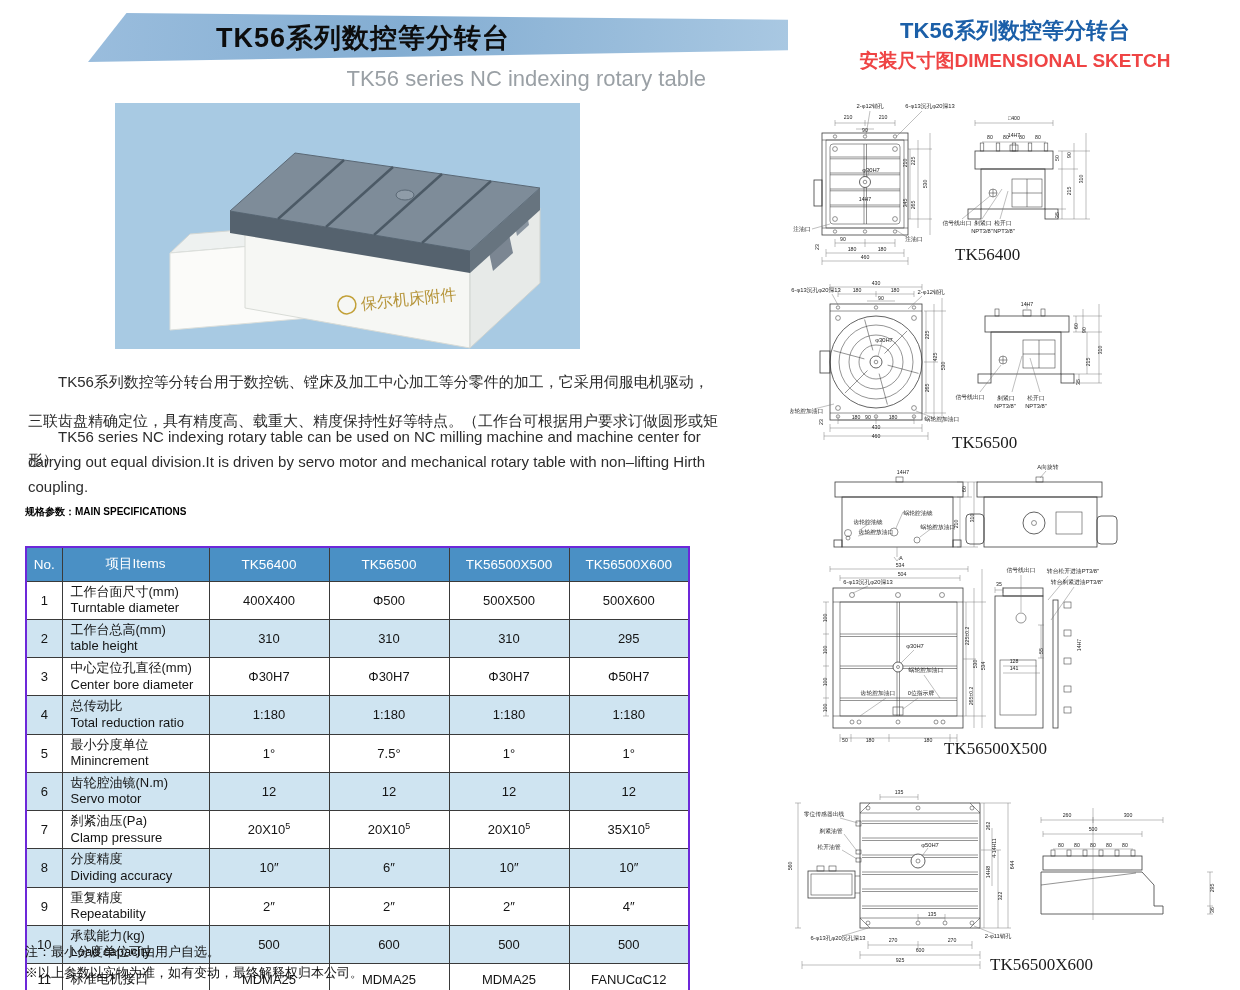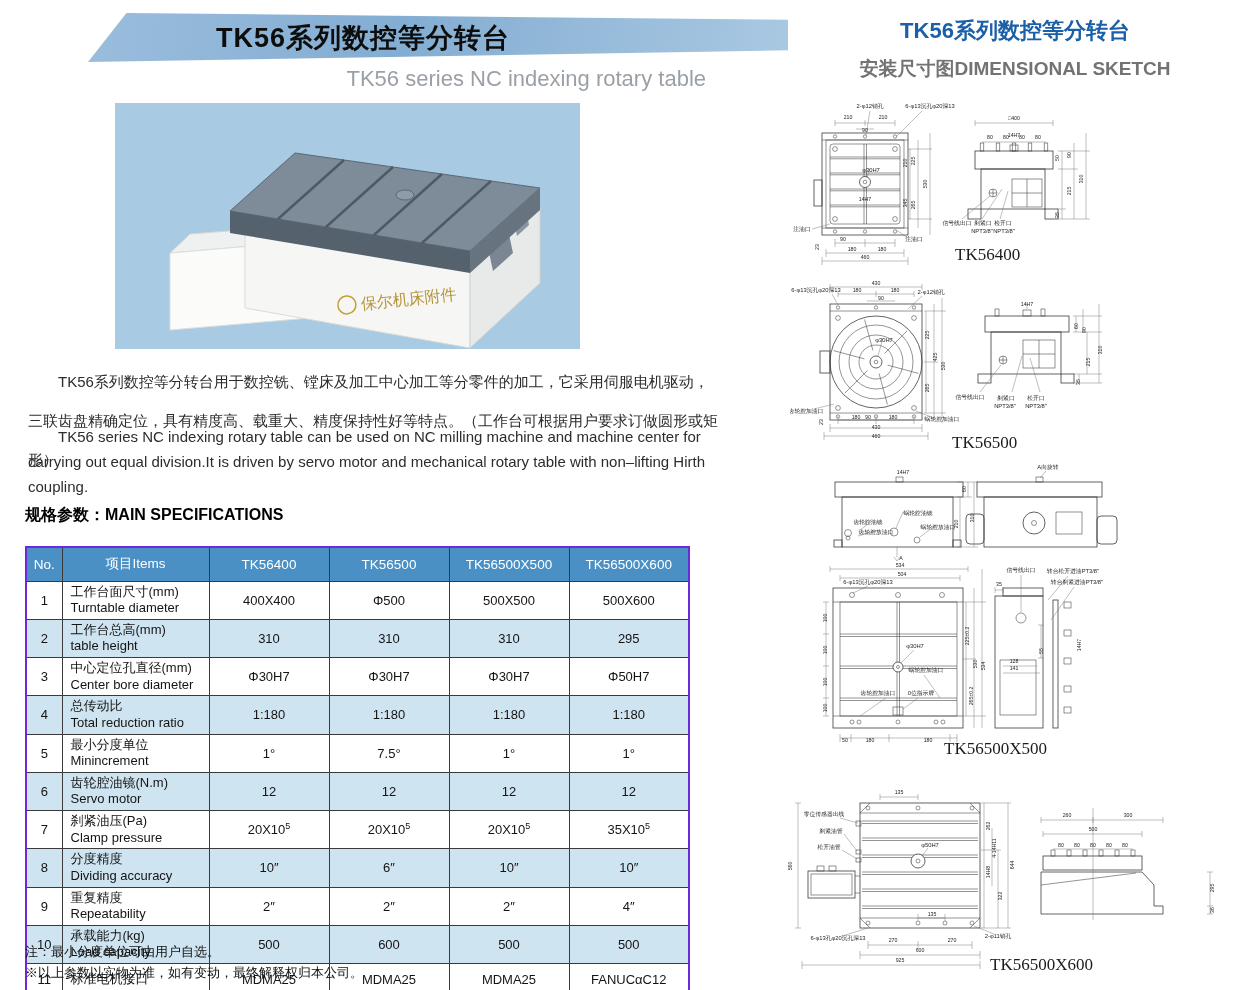--- a/index.html
+++ b/index.html
@@ -11,39 +11,39 @@
           clip-path:polygon(5.5% 0,100% 14%,100% 76%,0 100%);
           display:flex;align-items:center;justify-content:center;
           padding-right:150px;box-sizing:border-box;}
   .banner span{font-size:27px;font-weight:bold;color:#0d0d0d;letter-spacing:1px;}
   .sub-en{position:absolute;left:0;top:66px;width:706px;text-align:right;
           font-size:22px;color:#9aa0a5;}
   .photo{position:absolute;left:115px;top:103px;width:465px;height:246px;}
   .para{position:absolute;left:28px;width:694px;margin:0;font-size:15px;color:#2c2c2c;}
   .para.cn{top:362px;line-height:39px;text-indent:2em;}
   .para.en{top:424px;line-height:25px;text-indent:2em;}
-  .spec-h{position:absolute;left:25px;top:505px;font-size:16px;font-weight:bold;color:#000;}
+  .spec-h{position:absolute;left:25px;top:505px;font-size:10px;font-weight:bold;color:#000;}
   table.spec{position:absolute;left:25px;top:546px;width:663px;border-collapse:collapse;
              table-layout:fixed;border:2px solid #6d28d9;}
   table.spec th,table.spec td{border:1px solid #3a3a3a;font-size:13px;color:#141414;}
   table.spec th{background:#4a90c5;color:#fff;font-weight:normal;height:27px;font-size:13.5px;}
   table.spec tr{height:34px;}
   table.spec tr.last{height:32px;border-radius:14px;}
   table.spec tr.alt td{background:#cfe4f1;}
   td.no{text-align:center;}
   td.item{padding:2px 4px 2px 8px;line-height:1.28;}
   td.val{text-align:center;font-size:13.5px;}
   td.val sup{font-size:9px;}
   .note{position:absolute;left:25px;font-size:13px;color:#111;}
   .n1{top:943px;} .n2{top:964px;}
   
   .r-title{position:absolute;left:790px;top:16px;width:450px;text-align:center;
            font-size:22px;font-weight:bold;color:#1b5fa8;}
-  .r-sub{position:absolute;left:790px;top:56px;width:450px;text-align:center;
-         font-size:19px;font-weight:bold;color:#737373;}
+  .r-sub{position:absolute;left:790px;top:48px;width:450px;text-align:center;
+         font-size:19px;font-weight:bold;color:#ef4444;}
   .draw{position:absolute;}
   .d1{left:790px;top:95px;width:450px;height:182px;}
   .d2{left:790px;top:278px;width:450px;height:184px;}
   .d3{left:790px;top:460px;width:450px;height:300px;}
   .d4{left:780px;top:788px;width:460px;height:200px;}
   .cap{position:absolute;font-family:"Liberation Serif",serif;font-size:17px;color:#1c1c1c;}
   .c1{left:955px;top:245px;} .c2{left:952px;top:433px;}
   .c3{left:944px;top:739px;} .c4{left:990px;top:955px;}
   
   .o{fill:none;stroke:#3c3c3c;stroke-width:.8;}

